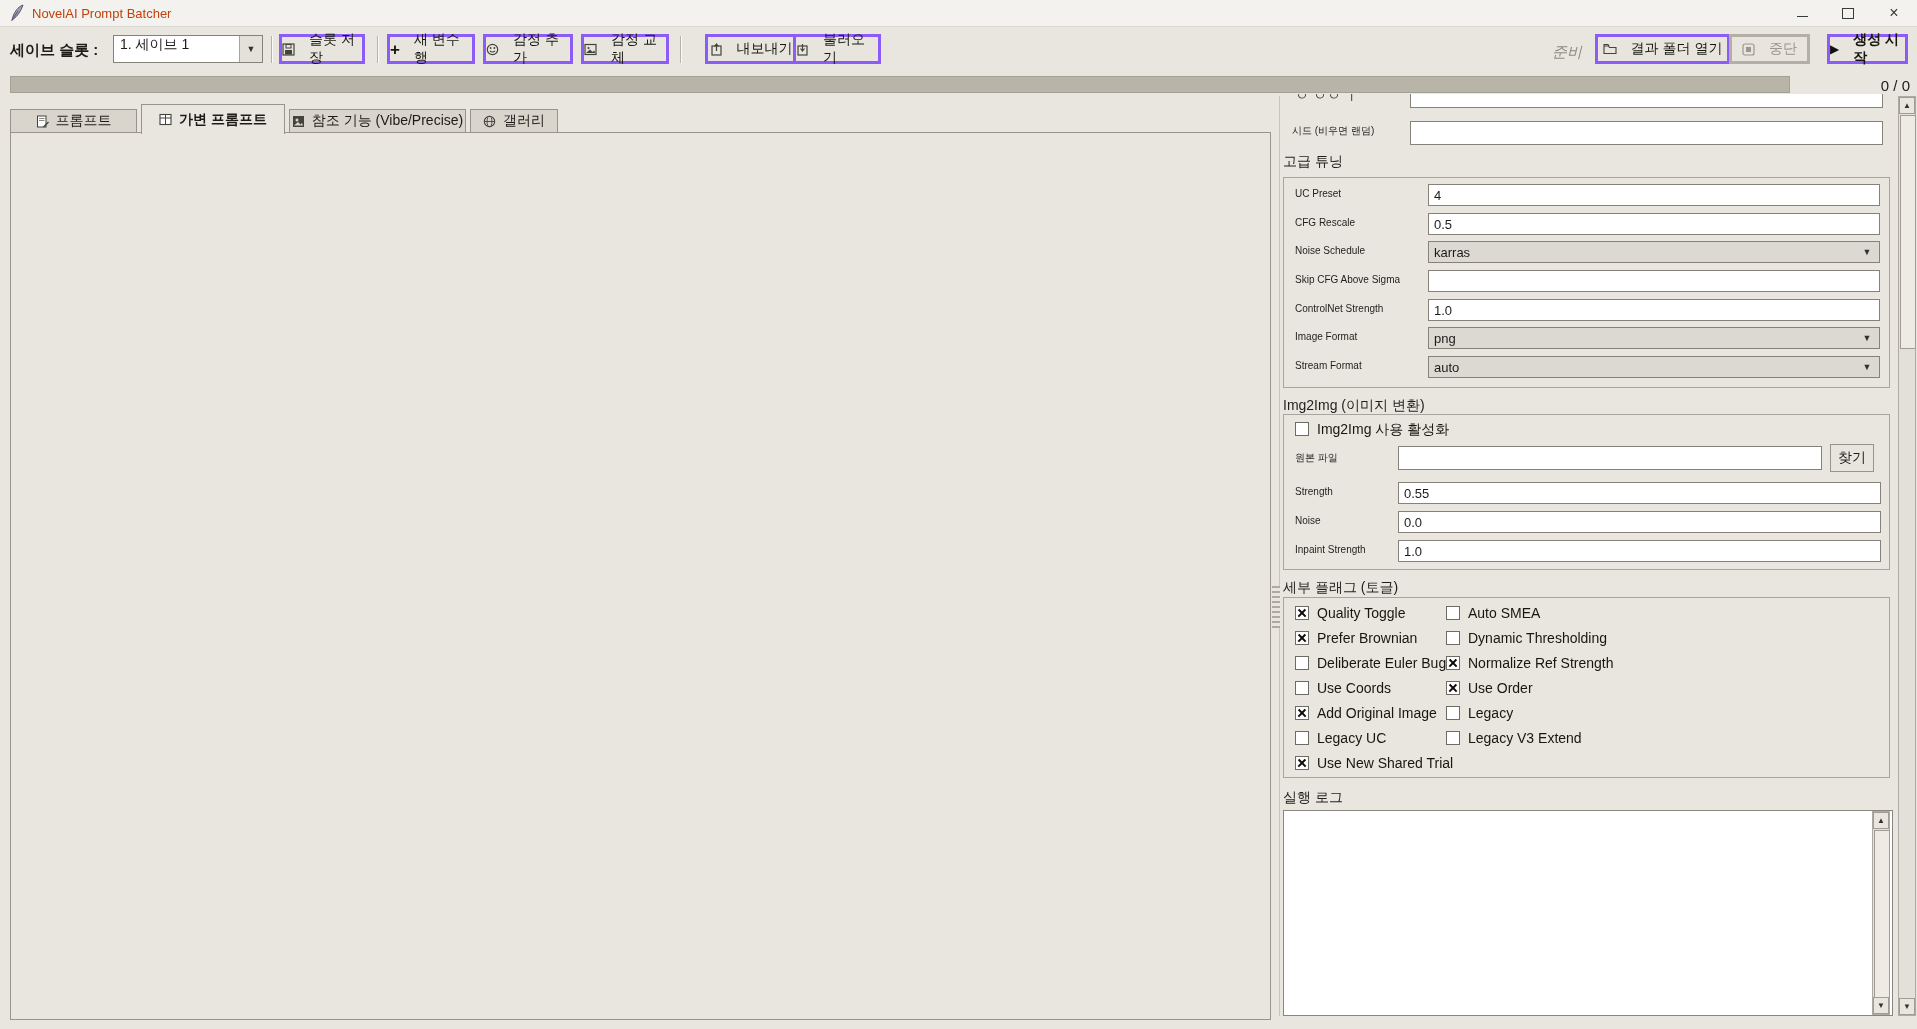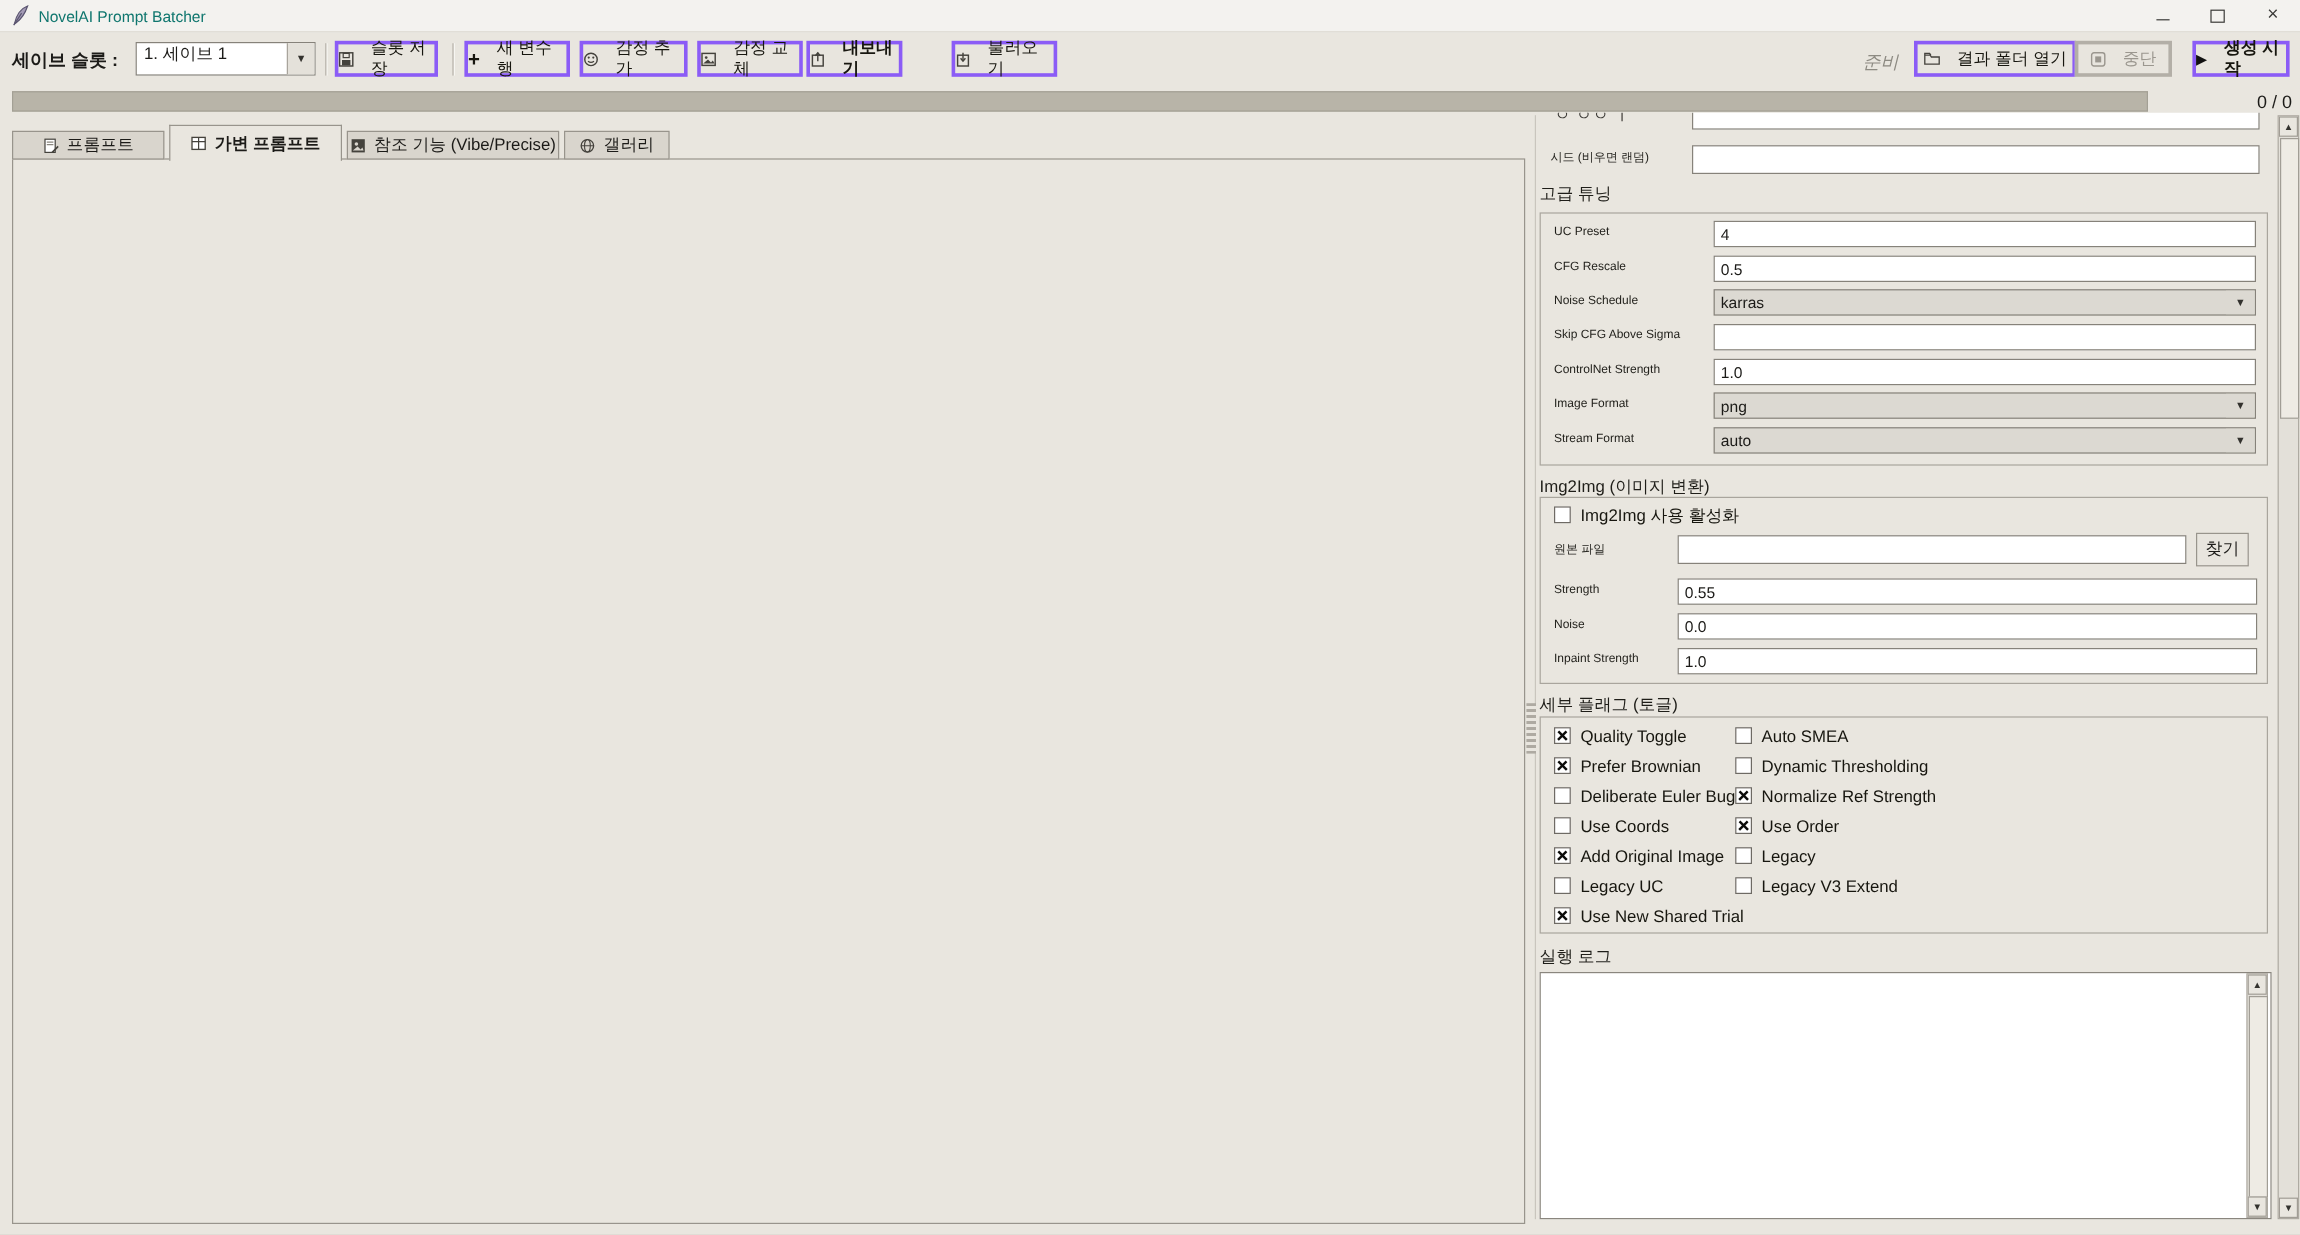--- a/index.html
+++ b/index.html
@@ -1,21 +1,21 @@
 <!DOCTYPE html>
 <html><head>
 <meta charset="utf-8">
 <style>
   html,body{margin:0;padding:0;background:#cfccc5;}
   .screen{position:relative;width:1917px;height:1029px;background:#e9e6df;
     font-family:"Liberation Sans","DejaVu Sans",sans-serif;color:#1c1b18;overflow:hidden;}
 
   
   .titlebar{position:absolute;left:0;top:0;width:1917px;height:26px;background:#f3f2ef;border-bottom:1px solid #dcd9d2;}
-  .title-text{position:absolute;left:32px;top:6px;font-size:13px;color:#0f766e;}
+  .title-text{position:absolute;left:32px;top:6px;font-size:13px;color:#c2410c;}
   .win-btn{position:absolute;top:0;width:46px;height:26px;display:flex;align-items:center;justify-content:center;color:#3a3a38;font-size:13px;}
   .min-bar{width:11px;height:1px;background:#3a3a38;display:block;margin-top:6px;}
   .max-box{width:10px;height:9px;border:1px solid #3a3a38;display:block;}
 
   
   .tb-label{position:absolute;left:10px;top:41px;font-size:15px;font-weight:bold;}
   .btn{position:absolute;top:34px;height:30px;display:flex;align-items:center;justify-content:center;gap:14px;
     background:#e8e5de;border:3px solid #8b5cf6;font-size:14px;box-sizing:border-box;color:#17160f;}
   .btn.bold{font-weight:bold;}
   .btn.disabled{color:#9b978f;border-color:#b3afa7;}
@@ -137,21 +137,21 @@
   <div class="btn" style="left:581px;width:88px;">
     <span class="icon"><svg width="13" height="13" viewBox="0 0 13 13">
           <rect x="1" y="1.5" width="11" height="10" fill="none" stroke="#44423c" stroke-width="1.2"></rect>
           <circle cx="4.5" cy="5" r="1.1" fill="#44423c"></circle>
           <path d="M2 10 L6 6.5 L8.5 9 L10 7.5 L11.5 10 Z" fill="#44423c"></path>
         </svg></span>
     <span>감정 교체</span>
   </div>
   <div class="sep" style="left:680px;"></div>
 
-  <div class="btn" style="left:672px;width:80px;font-weight:bold;">
+  <div class="btn" style="left:705px;width:92px;">
     <span class="icon"><svg width="13" height="13" viewBox="0 0 13 13">
           <rect x="2" y="3" width="9" height="9" fill="none" stroke="#44423c" stroke-width="1.2"></rect>
           <line x1="6.5" y1="8" x2="6.5" y2="1" stroke="#44423c" stroke-width="1.2"></line>
           <path d="M4.5 3.5 L6.5 1 L8.5 3.5" fill="none" stroke="#44423c" stroke-width="1.2"></path>
         </svg></span>
     <span>내보내기</span>
   </div>
   <div class="btn" style="left:793px;width:88px;">
     <span class="icon"><svg width="13" height="13" viewBox="0 0 13 13">
           <rect x="2" y="3" width="9" height="9" fill="none" stroke="#44423c" stroke-width="1.2"></rect>

